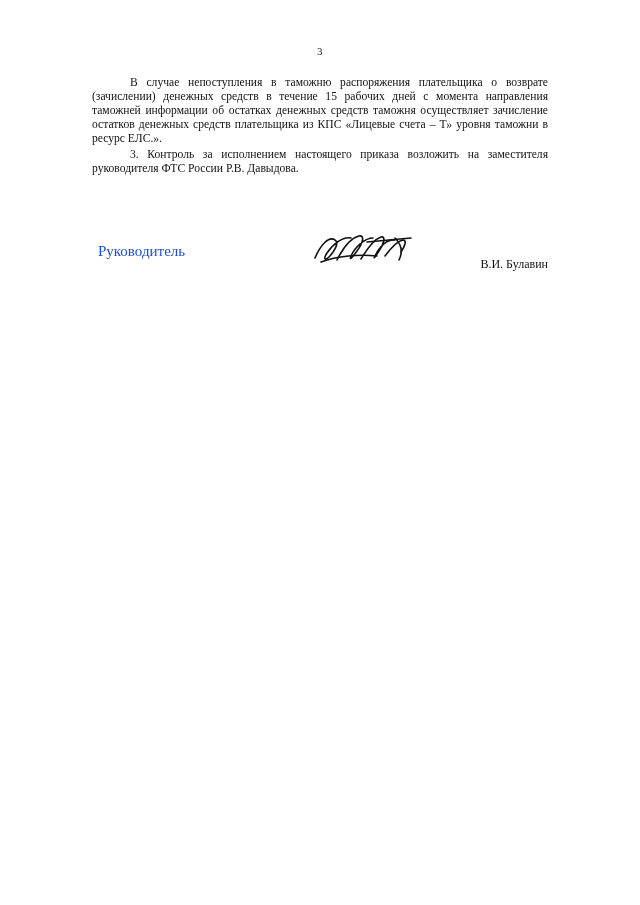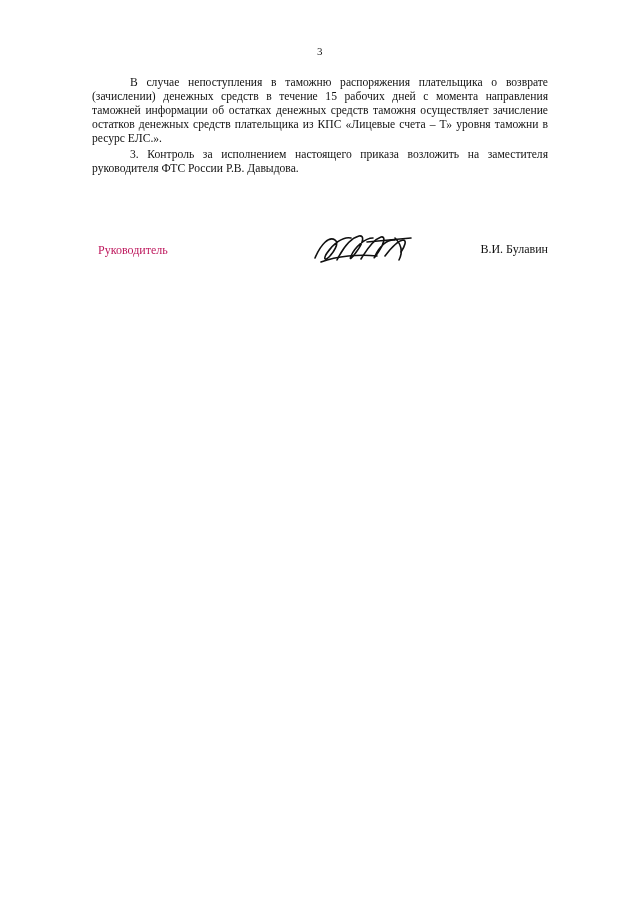--- a/index.html
+++ b/index.html
@@ -53,28 +53,28 @@
     position: absolute;
     top: 240px;
     left: 92px;
     width: 456px;
     height: 40px;
   }
   .sign-role {
     position: absolute;
     left: 6px;
     top: 3px;
-    font-size: 12px;
-    color: #be185d;
+    font-size: 15px;
+    color: #1d4ed8;
     white-space: nowrap;
   }
   .sign-name {
     position: absolute;
     right: 0;
-    top: 2px;
+    top: 17px;
     font-size: 12px;
     color: #121212;
     white-space: nowrap;
   }
   .sign-mark {
     position: absolute;
     left: 215px;
     top: -14px;
     width: 120px;
     height: 46px;

